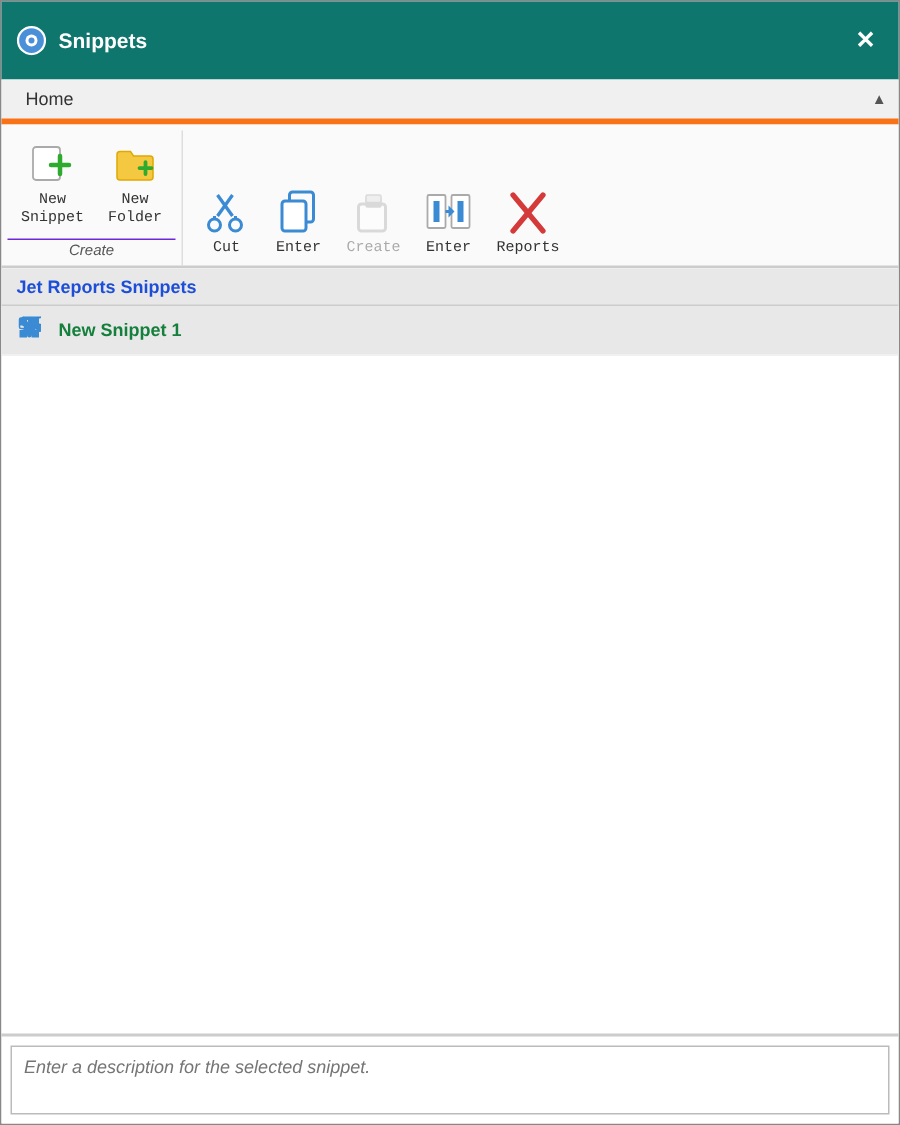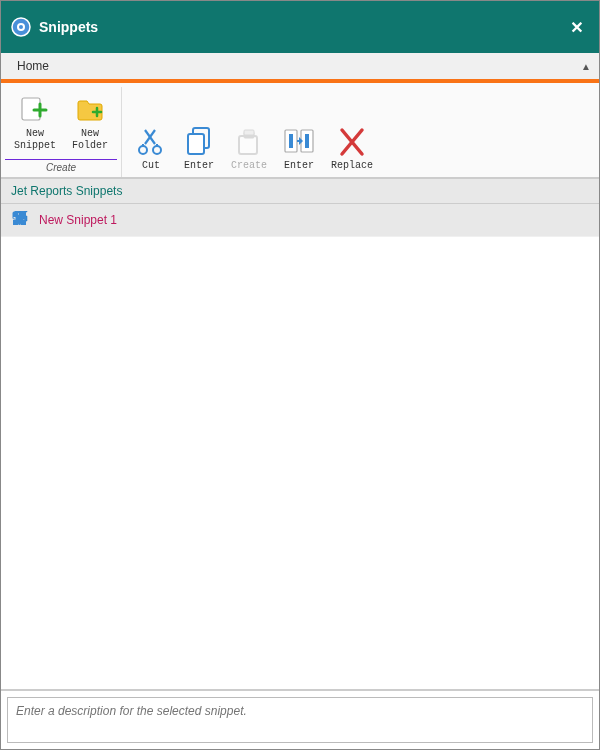--- a/index.html
+++ b/index.html
@@ -154,22 +154,22 @@
       display: flex;
       flex-direction: column;
       background: #fff;
       overflow: hidden;
     }
     .section-header {
       background: #e8e8e8;
       border-bottom: 1px solid #ccc;
       padding: 5px 10px;
       font-size: 12px;
-      font-weight: 400;
-      color: #0f766e;
+      font-weight: 700;
+      color: #1d4ed8;
       flex-shrink: 0;
     }
     .snippet-list {
       flex: 1;
       overflow-y: auto;
       background: #fff;
     }
     .snippet-item {
       display: flex;
       align-items: center;
@@ -182,21 +182,22 @@
       width: 20px;
       height: 20px;
       margin-right: 8px;
       flex-shrink: 0;
       display: flex;
       align-items: center;
       justify-content: center;
     }
     .snippet-item-name {
       font-size: 12px;
-      color: #be185d;
+      color: #15803d;
+      font-weight: bold;
     }
 
     
     .description-area {
       border-top: 2px solid #ccc;
       padding: 6px;
       flex-shrink: 0;
       background: #fff;
       height: 60px;
     }
@@ -320,21 +321,21 @@
           <span class="ribbon-btn-label">Enter</span>
         </div>
 
         <div class="ribbon-btn">
           <div class="ribbon-btn-icon">
             <svg width="28" height="32" viewBox="0 0 28 32">
               <line x1="4" y1="4" x2="24" y2="28" stroke="#d43a3a" stroke-width="3.5" stroke-linecap="round"></line>
               <line x1="24" y1="4" x2="4" y2="28" stroke="#d43a3a" stroke-width="3.5" stroke-linecap="round"></line>
             </svg>
           </div>
-          <span class="ribbon-btn-label">Replace</span>
+          <span class="ribbon-btn-label">Reports</span>
         </div>
 
       </div>
     </div>
 
   </div>
 
   <div class="content-area">
     <div class="section-header">Jet Reports Snippets</div>
     <div class="snippet-list">

